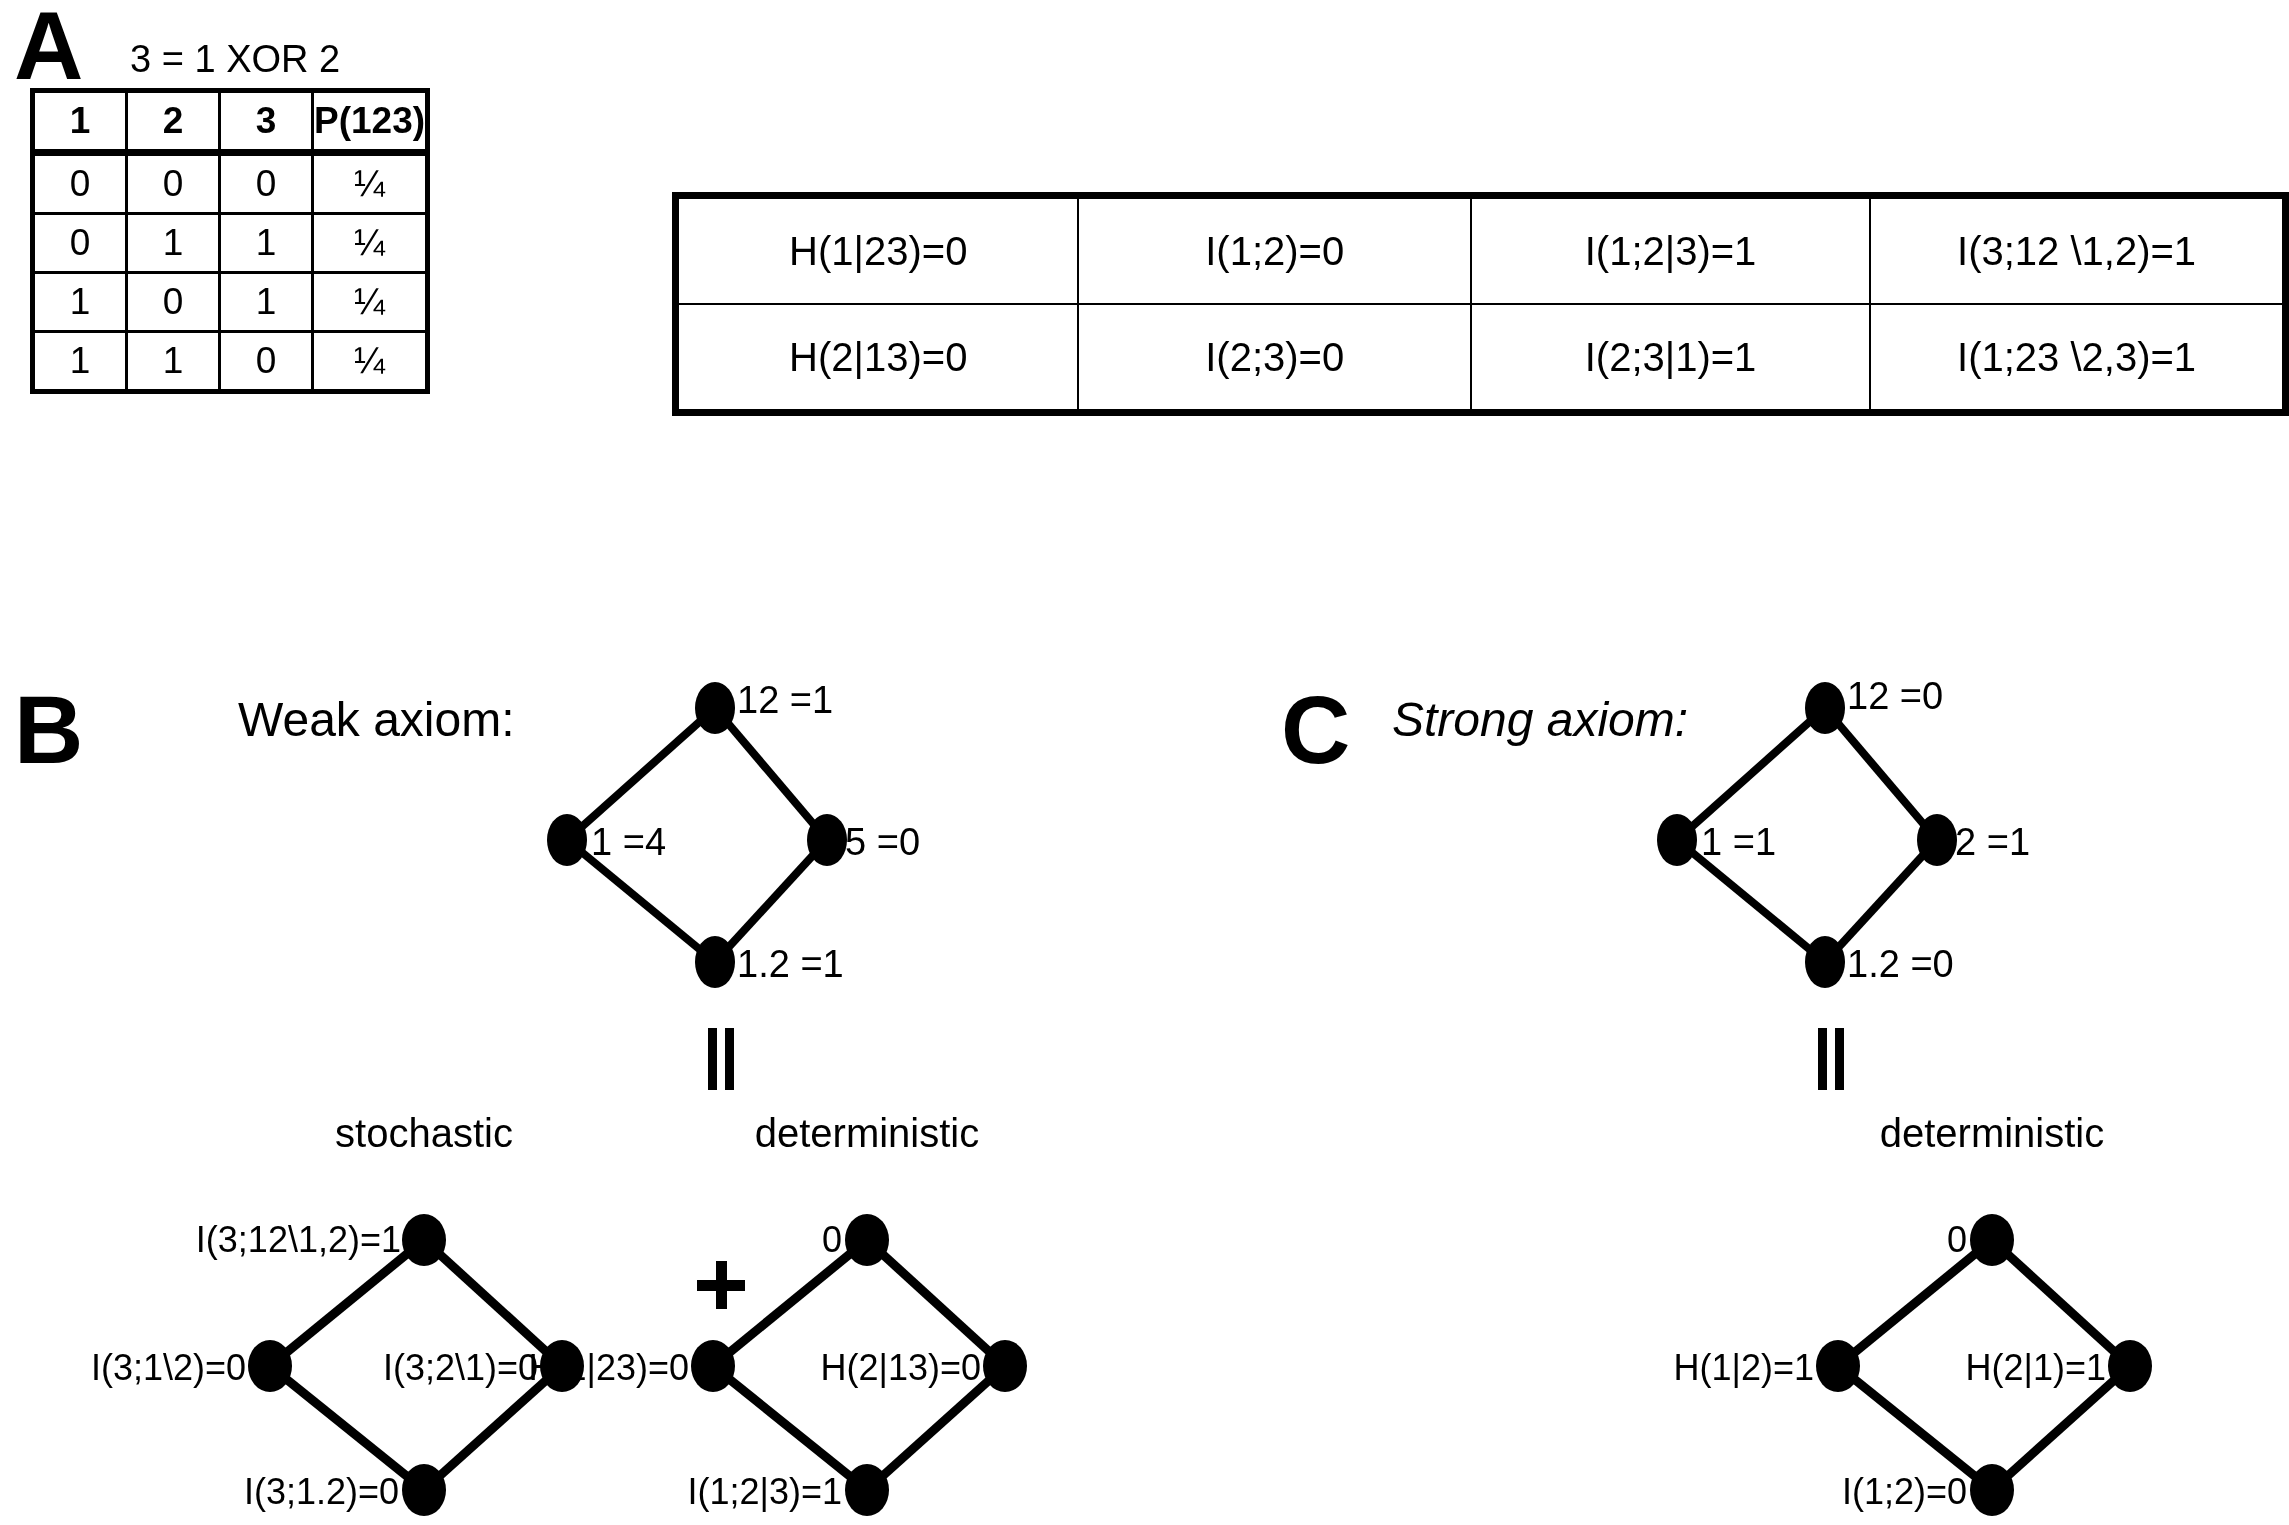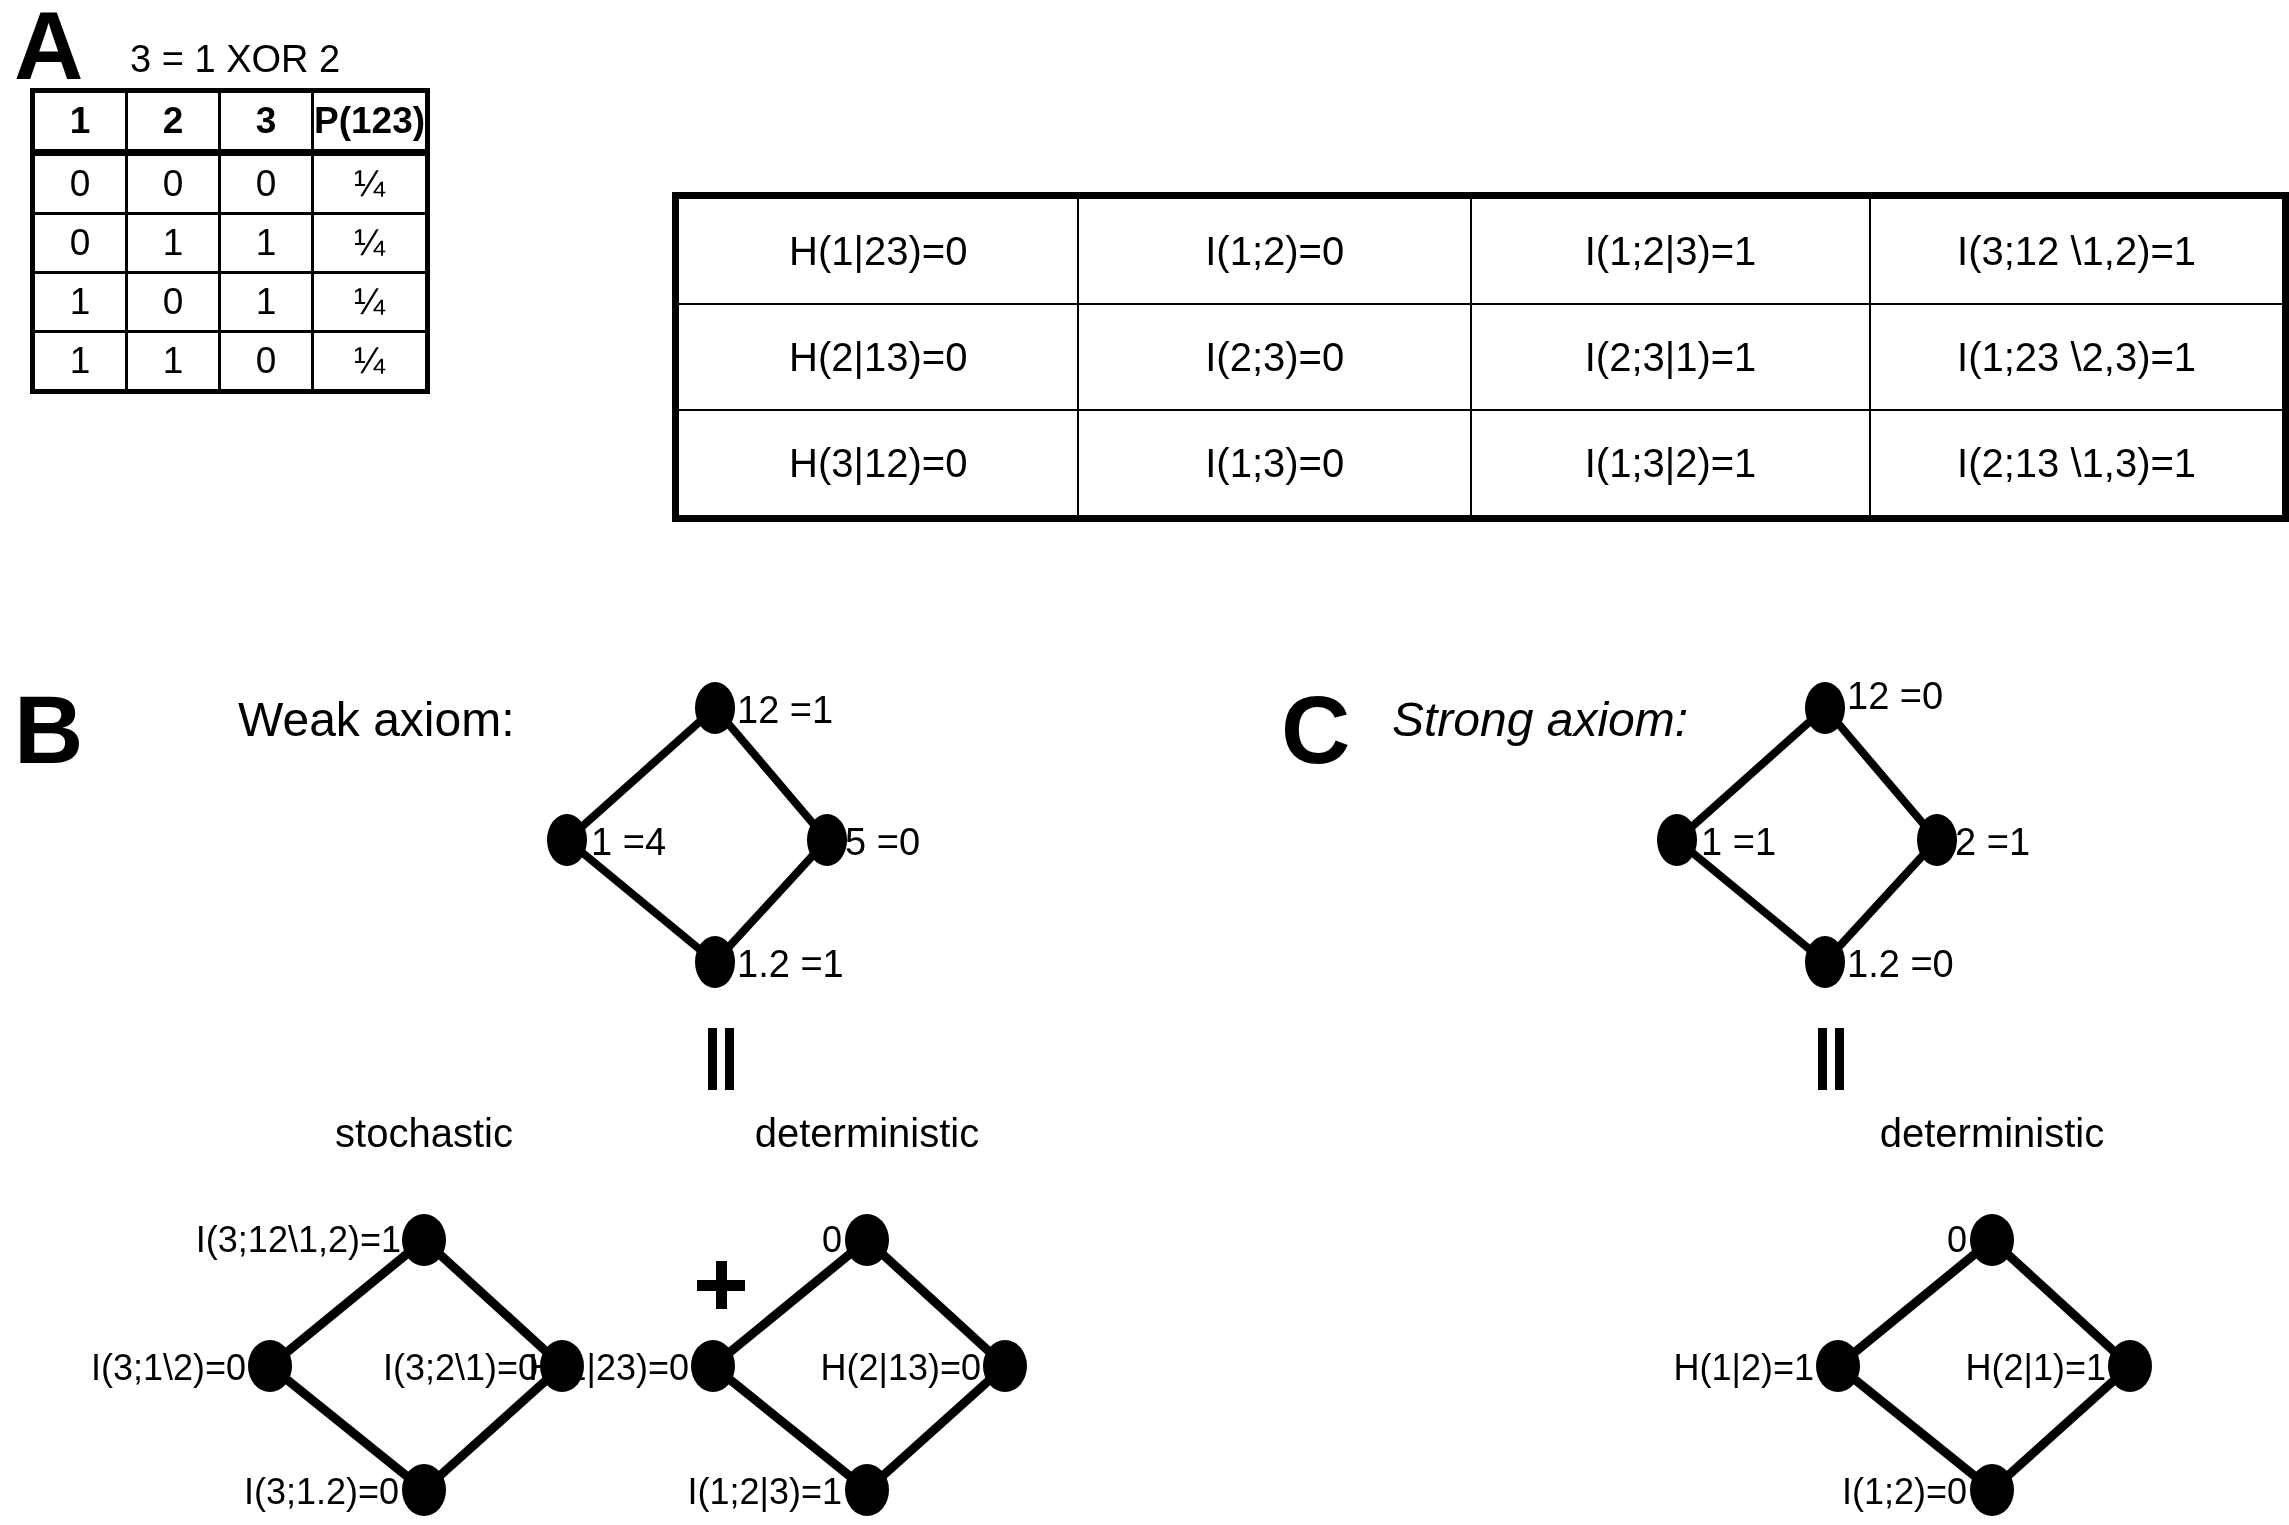--- a/index.html
+++ b/index.html
@@ -180,47 +180,41 @@
         <td>H(1|23)=0</td>
         <td>I(1;2)=0</td>
         <td>I(1;2|3)=1</td>
         <td>I(3;12 \1,2)=1</td>
       </tr>
       <tr>
         <td>H(2|13)=0</td>
         <td>I(2;3)=0</td>
         <td>I(2;3|1)=1</td>
         <td>I(1;23 \2,3)=1</td>
-      </tr>
-      <tr>
-        <td>H(3|12)=0</td>
-        <td>I(1;3)=0</td>
-        <td>I(1;3|2)=1</td>
-        <td>I(2;13 \1,3)=1</td>
       </tr>
     </tbody>
   </table>
 </div>
 
 <div class="abs panel-letter" style="left:14px; top:682px;">B</div>
 
 <div class="axiom-title" style="left:238px; top:692px;">Weak axiom:</div>
 
 <div class="lattice" id="b-top-lattice" style="left:545px; top:680px; width:320px; height:300px;">
   <svg width="320" height="300" viewBox="0 0 320 300">
     <line x1="170" y1="28" x2="22" y2="160" stroke="#000" stroke-width="8"></line>
     <line x1="170" y1="28" x2="282" y2="160" stroke="#000" stroke-width="8"></line>
     <line x1="22" y1="160" x2="170" y2="282" stroke="#000" stroke-width="8"></line>
     <line x1="282" y1="160" x2="170" y2="282" stroke="#000" stroke-width="8"></line>
     <ellipse cx="170" cy="28" rx="20" ry="26" fill="#000"></ellipse>
     <ellipse cx="22" cy="160" rx="20" ry="26" fill="#000"></ellipse>
     <ellipse cx="282" cy="160" rx="20" ry="26" fill="#000"></ellipse>
     <ellipse cx="170" cy="282" rx="20" ry="26" fill="#000"></ellipse>
   </svg>
-  <div class="node-label lbl-right" style="left:192px; top:30px;">12 =1</div>
+  <div class="node-label lbl-right" style="left:192px; top:20px;">12 =1</div>
   <div class="node-label lbl-right" style="left:46px; top:162px;">1 =4</div>
   <div class="node-label lbl-right" style="left:300px; top:162px;">5 =0</div>
   <div class="node-label lbl-right" style="left:192px; top:284px;">1.2 =1</div>
 </div>
 
 <div class="equiv-sign" style="left:721px; top:1028px;">
   <span class="b1"></span>
     <span class="b2"></span>
 </div>
 

